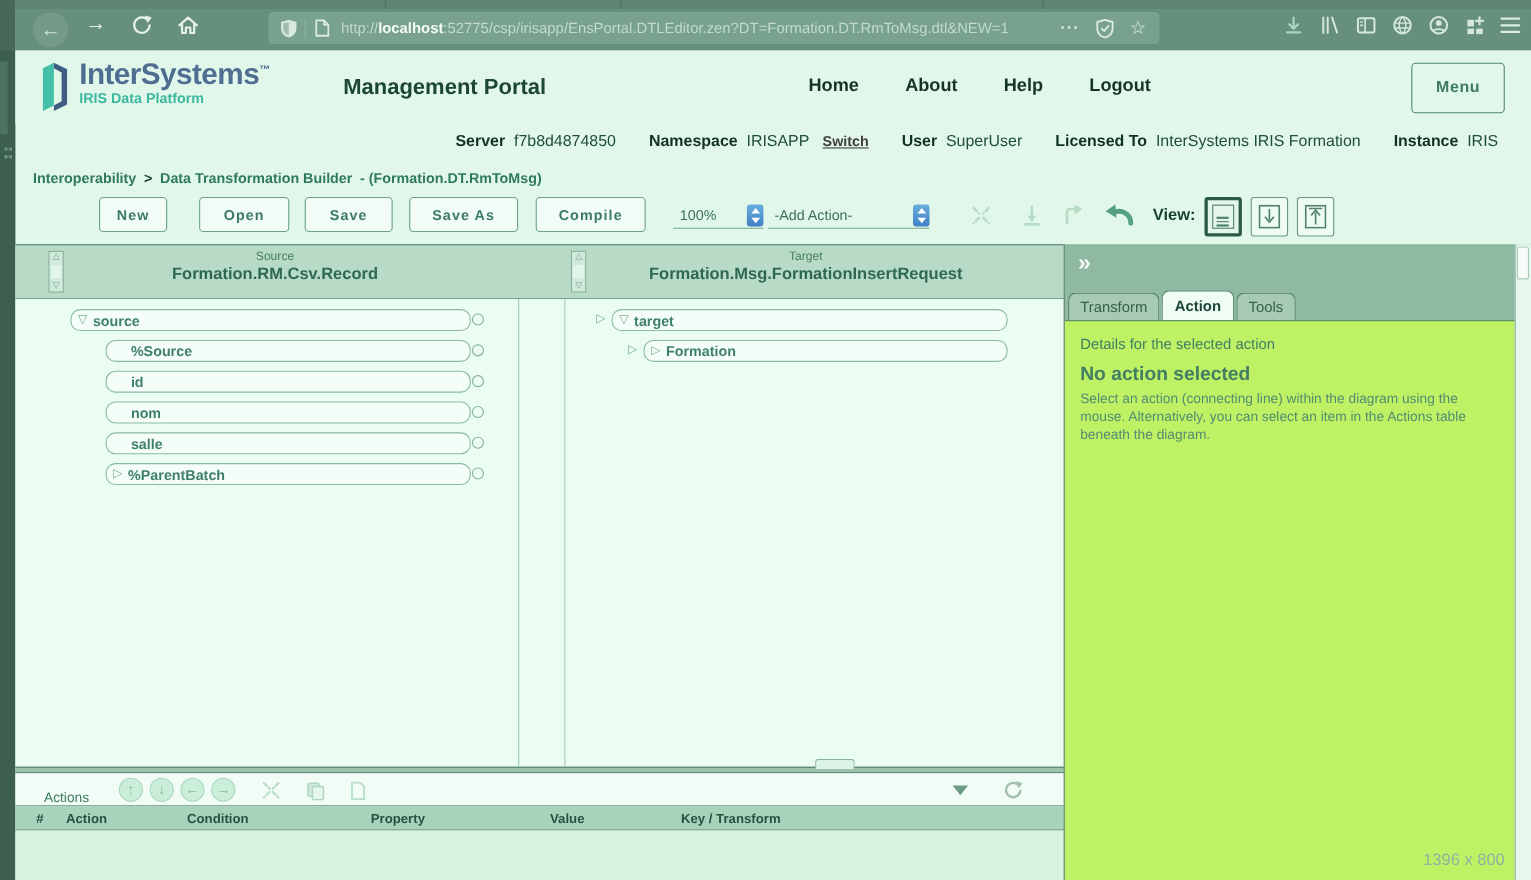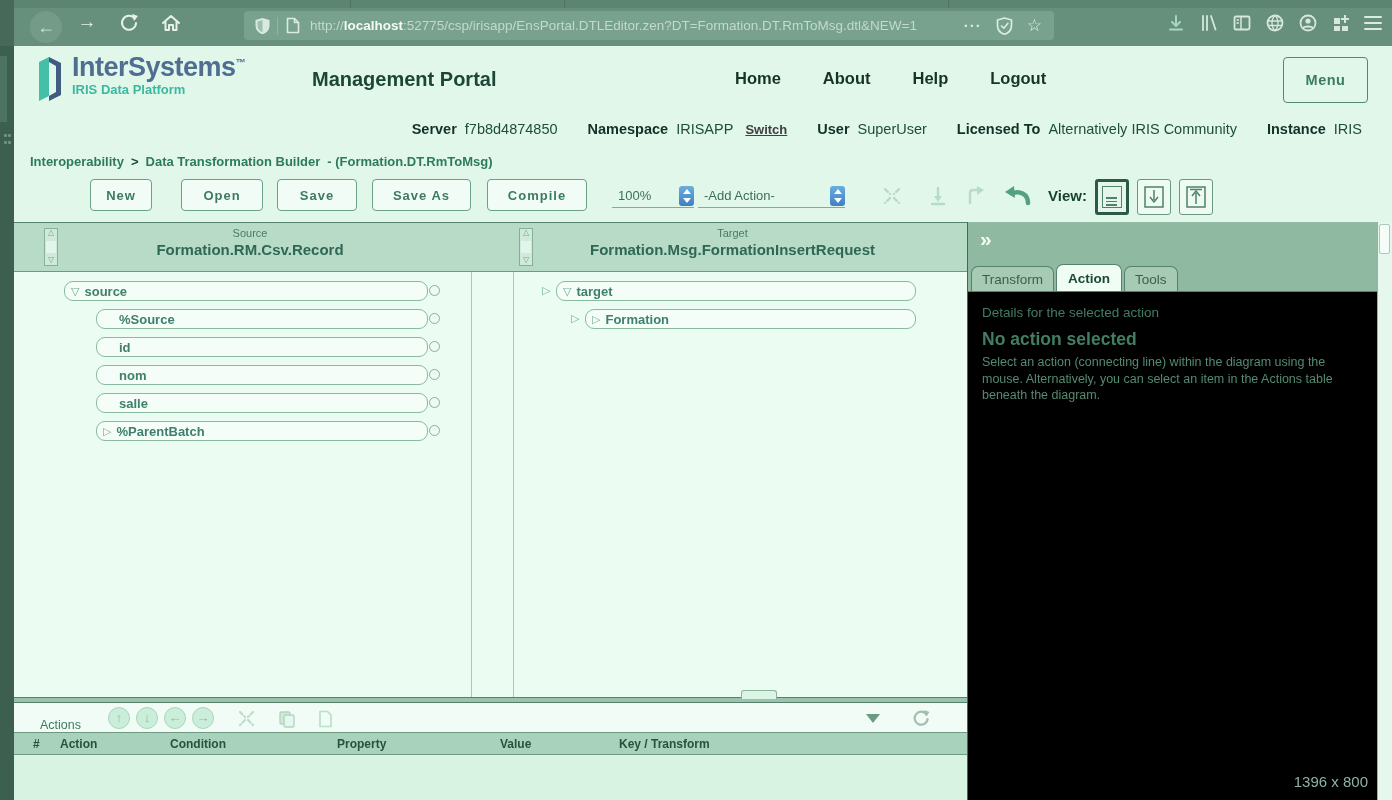--- a/index.html
+++ b/index.html
@@ -98,21 +98,21 @@
   .table-head span { position:absolute; top:4px; font-size:12px; font-weight:bold; color:#27523f; }
   .rows-area { position:absolute; left:14px; top:755px; width:953px; height:45px; background:#d8f3e2; }
 
   
   .side-panel { position:absolute; left:967px; top:222px; width:425px; height:578px; border-left:1px solid #3f6b56; }
   .side-head { position:absolute; left:0; top:0; width:100%; height:69px; background:#8fb9a1; }
   .collapse { position:absolute; left:12px; top:5px; font-size:21px; font-weight:bold; color:#f2fbf5; cursor:pointer; }
   .tabs { position:absolute; left:3px; bottom:0; display:flex; align-items:flex-end; }
   .tab { border:1px solid #54826c; border-bottom:none; border-radius:7px 7px 0 0; background:#a6cab3; color:#39604d; font-size:13.5px; padding:5px 10px 4px; margin-right:2px; cursor:pointer; }
   .tab.active { background:#effdf4; color:#1c4738; font-weight:bold; padding:6px 11px 5px; position:relative; z-index:2; }
-  .side-body { position:absolute; left:0; top:69px; width:100%; height:509px; background:#000000; border-top:1px solid #54826c; padding:13px 30px 0 14px; }
+  .side-body { position:absolute; left:0; top:69px; width:100%; height:509px; background:#bef264; border-top:1px solid #54826c; padding:13px 30px 0 14px; }
   .details-heading { font-size:13.5px; color:#427d64; margin-bottom:9px; }
   .empty-title { font-size:17.5px; font-weight:bold; color:#427d64; margin-bottom:4px; }
   .empty-text { font-size:12.5px; color:#548b72; line-height:1.32; max-width:392px; }
   .sscroll { position:absolute; right:0; top:0; width:15px; height:578px; background:#e6f8ed; border-left:1px solid #8fb49f; cursor:pointer; }
   .sscroll .thumb { position:absolute; left:1px; top:2px; width:11px; height:30px; background:#f6fdf9; border:1px solid #a8cbb6; border-radius:2px; }
   .viewport-badge { position:absolute; right:24px; bottom:10px; font-size:15px; color:#8fb2a2; }
 </style>
 </head>
 <body>
 
@@ -221,21 +221,21 @@
       <a>Help</a>
       <a>Logout</a>
     </nav>
     <button class="menu-btn">Menu</button>
   </div>
 
   <div class="info-bar">
     <span class="grp"><b>Server</b><span>f7b8d4874850</span></span>
     <span class="grp"><b>Namespace</b><span>IRISAPP</span><a class="switch-link">Switch</a></span>
     <span class="grp"><b>User</b><span>SuperUser</span></span>
-    <span class="grp"><b>Licensed To</b><span>Alternatively IRIS Community</span></span>
+    <span class="grp"><b>Licensed To</b><span>InterSystems IRIS Formation</span></span>
     <span class="grp"><b>Instance</b><span>IRIS</span></span>
   </div>
 
   <div class="breadcrumb">
     <a>Interoperability</a>
     <span class="sep">&gt;</span>
     <a>Data Transformation Builder</a>
     <span>- (Formation.DT.RmToMsg)</span>
   </div>
 

